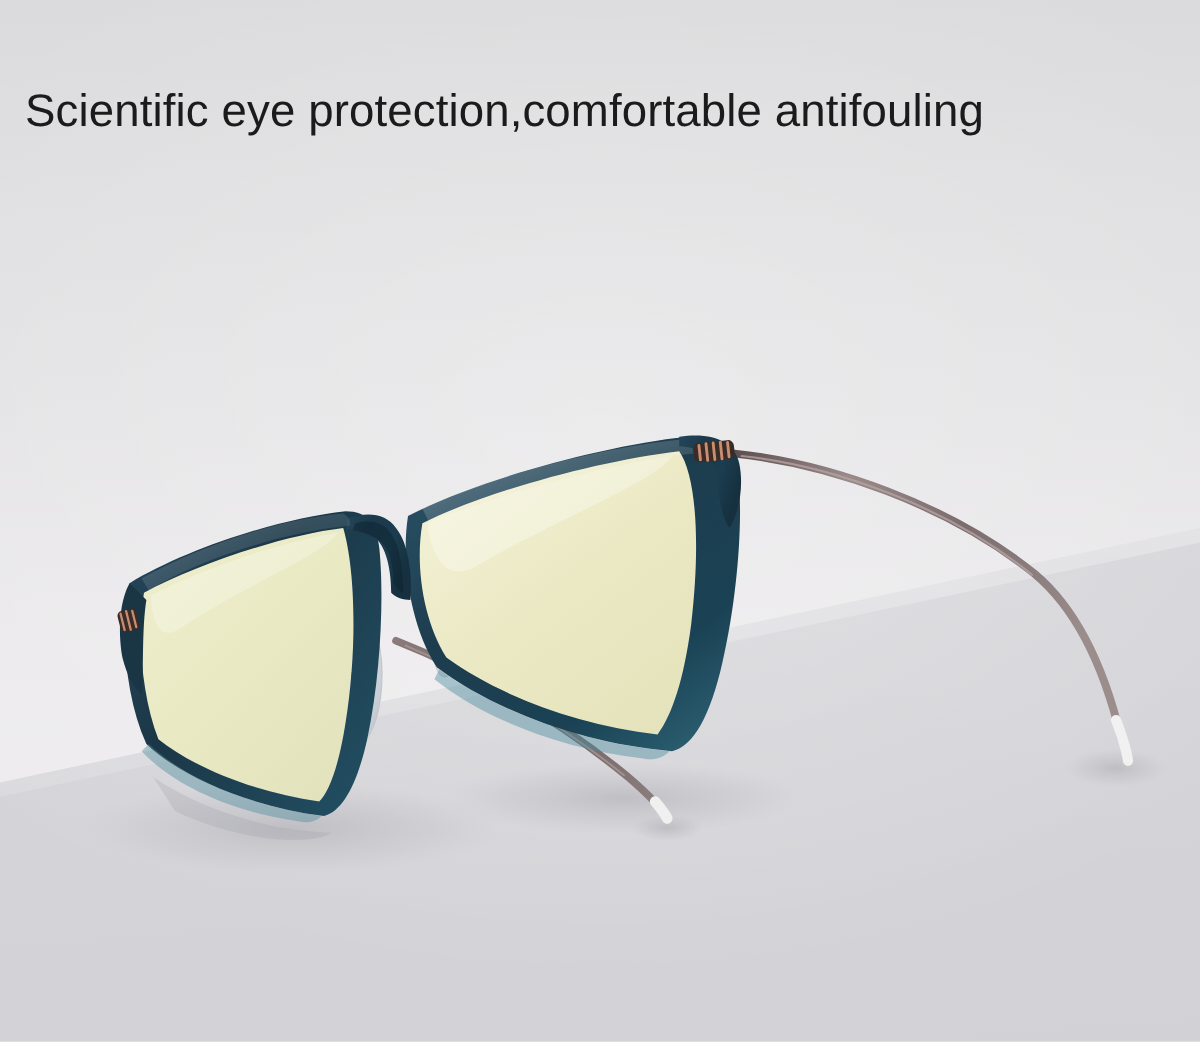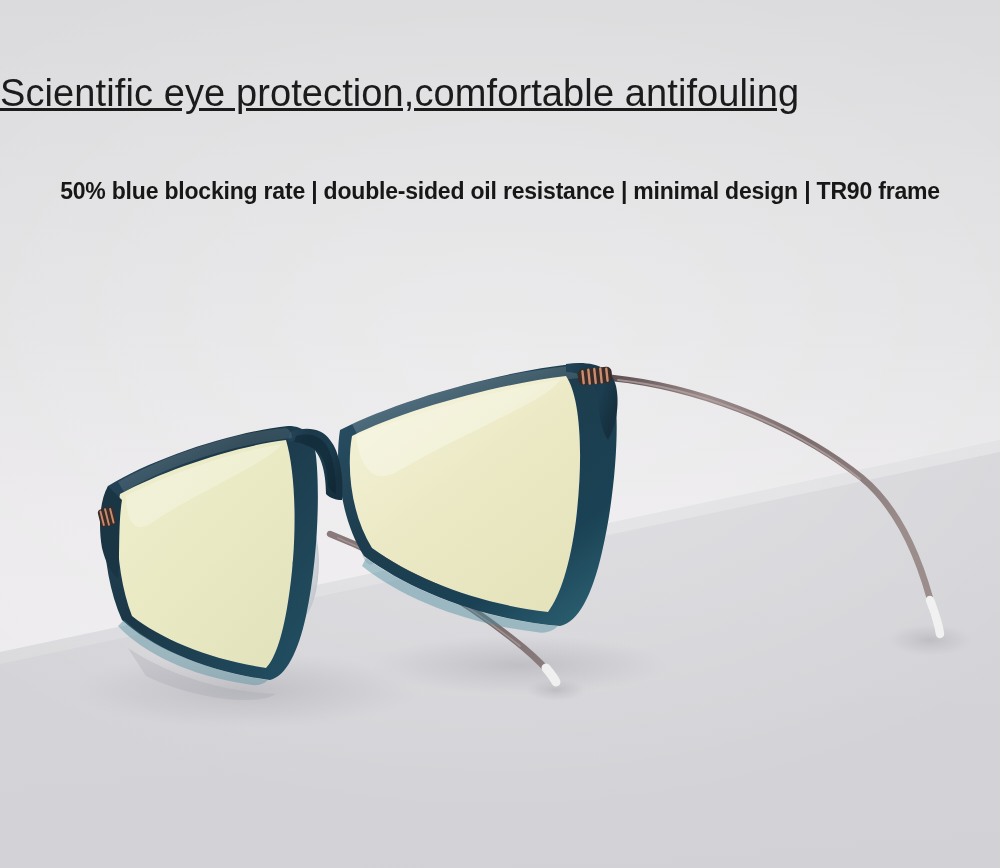--- a/index.html
+++ b/index.html
@@ -49,27 +49,26 @@
   .bg-vignette {
     position: absolute; inset: 0;
     background: radial-gradient(115% 85% at 50% 42%, rgba(255,255,255,.30) 0%, rgba(255,255,255,0) 62%);
   }
 
   
   .title {
     position: absolute;
     left: 0; top: 72px;
     width: 820px;
-    text-align: left;
+    text-align: right;
     font-size: 38px;
     font-weight: 400;
     color: #1b1b1b;
     letter-spacing: .1px;
     white-space: nowrap;
-    text-decoration: underline;
   }
   .subtitle {
     position: absolute;
     left: 0; top: 178px;
     width: 1000px;
     text-align: center;
     font-size: 23px;
     font-weight: 700;
     color: #171717;
     letter-spacing: -.2px;
@@ -90,21 +89,20 @@
 <div id="banner">
 
   <div class="bg-base"></div>
   <div class="bg-upper-wall"></div>
   <div class="bg-table"></div>
   <div class="bg-table-edge"></div>
   <div class="bg-vignette"></div>
 
   <div class="title">Scientific eye protection,comfortable antifouling</div>
 
-  <div class="subtitle">50% blue blocking rate | double-sided oil resistance | minimal design | TR90 frame</div>
 
   <div id="product">
     <svg width="1000" height="868" viewBox="0 0 1000 868" xmlns="http://www.w3.org/2000/svg">
       <defs>
         <linearGradient id="gFrameTop" x1="0" y1="0" x2="1" y2="0.5">
           <stop offset="0%" stop-color="#24455a"></stop>
           <stop offset="35%" stop-color="#1c394b"></stop>
           <stop offset="70%" stop-color="#1b3d4f"></stop>
           <stop offset="100%" stop-color="#16303f"></stop>
         </linearGradient>

